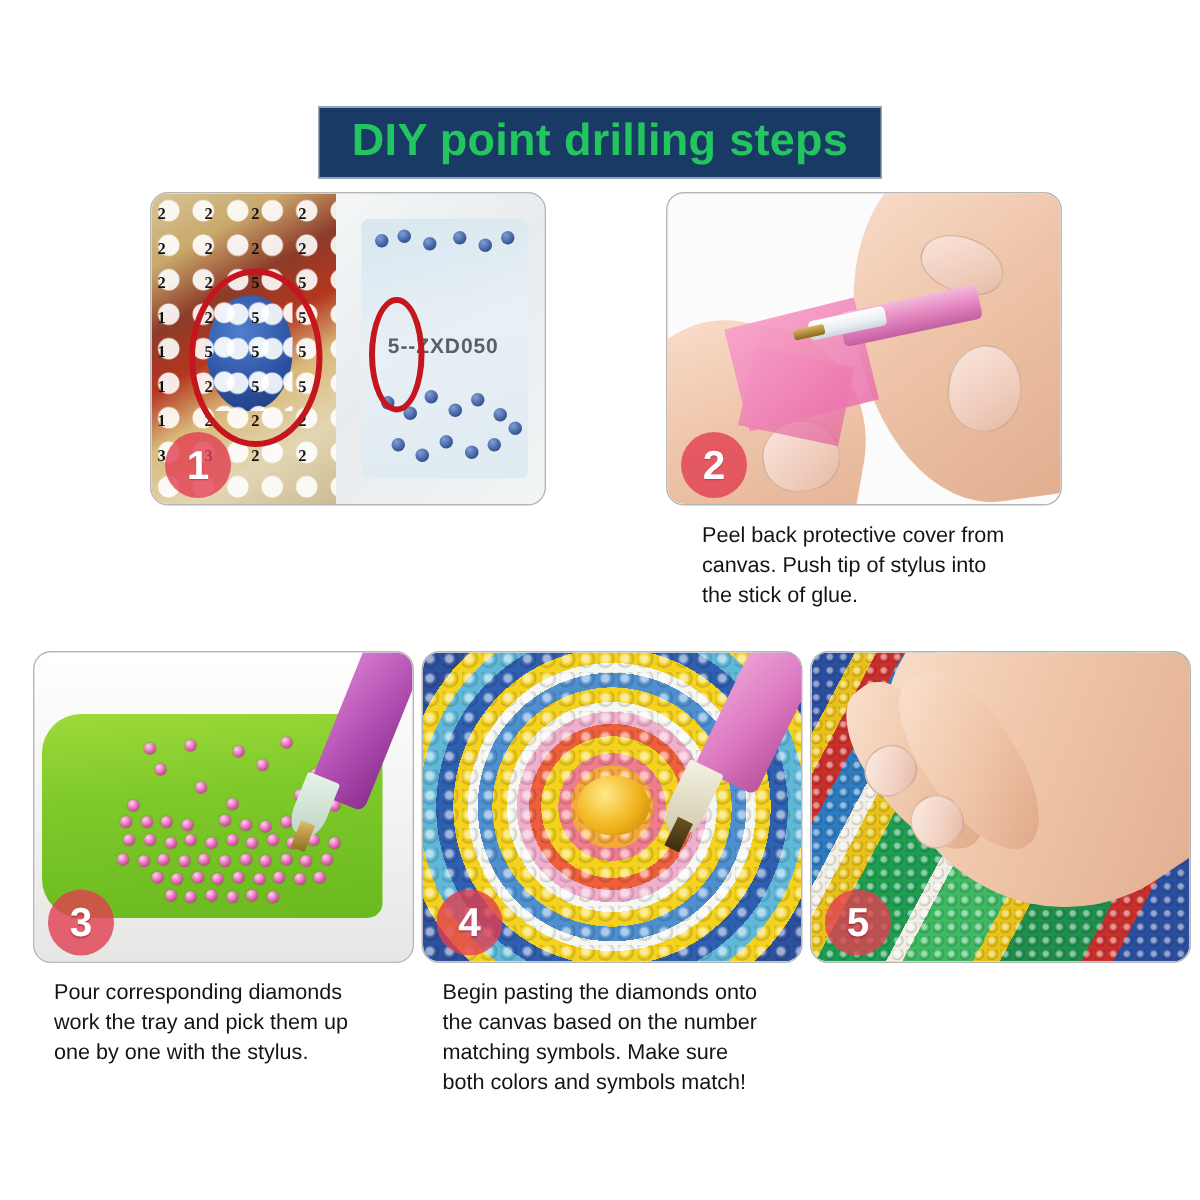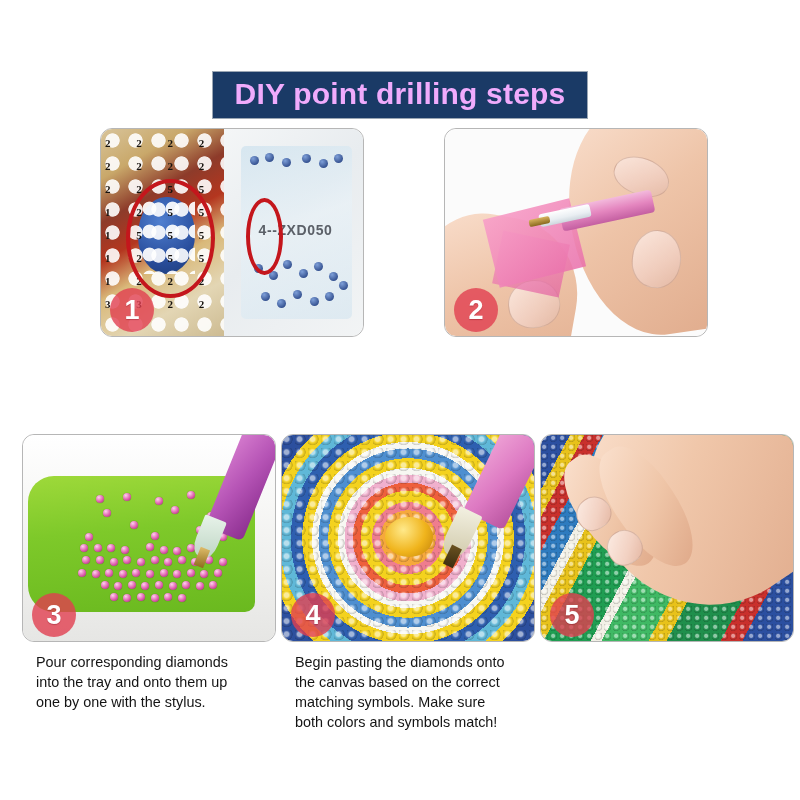--- a/index.html
+++ b/index.html
@@ -20,21 +20,21 @@
     position: absolute;
     top: 71px;
     left: 0;
     width: 800px;
     text-align: center;
   }
   .title-banner {
     display: inline-block;
     background: #1a3a66;
     border: 1px solid #9aa6b4;
-    color: #f0abfc;
+    color: #22c55e;
     font-size: 30px;
     font-weight: bold;
     letter-spacing: 0.2px;
     padding: 7px 22px 9px 22px;
     line-height: 1.0;
   }
 
   
   .row {
     position: absolute;
@@ -480,21 +480,21 @@
                 <i style="left:52%; top:71%;"></i>
               <i style="left:66%; top:67%;"></i>
                 <i style="left:79%; top:73%;"></i>
               <i style="left:18%; top:84%;"></i>
                 <i style="left:33%; top:88%;"></i>
               <i style="left:47%; top:83%;"></i>
                 <i style="left:62%; top:87%;"></i>
               <i style="left:76%; top:84%;"></i>
                 <i style="left:88%; top:78%;"></i>
             </div>
-            <div class="p1-baglabel">4--ZXD050</div>
+            <div class="p1-baglabel">5--ZXD050</div>
             <div class="p1-redoval"></div>
           </div>
         </div>
       </div>
       <div class="badge">1</div>
     </div>
   </div>
 
   <div class="step step-top">
     <div class="photo photo-top">
@@ -506,20 +506,23 @@
         <div class="p2-glue2"></div>
         <div class="hand p2-hand-l"></div>
         <div class="p2-glue"></div>
         <div class="nail p2-nail3"></div>
         <div class="p2-pen"></div>
         <div class="p2-pentip"></div>
         <div class="p2-penmetal"></div>
       </div>
       <div class="badge">2</div>
     </div>
+    <div class="caption cap-top">Peel back protective cover from
+canvas. Push tip of stylus into
+the stick of glue.</div>
   </div>
 
 </div>
 
 <div class="row row-bottom">
 
   <div class="step step-bottom">
     <div class="photo photo-bottom">
       <div class="photo-inner">
         <div class="p3-bg"></div>
@@ -586,38 +589,38 @@
             <i style="left:66%; top:87%;"></i>
           </div>
         </div>
         <div class="p3-pen"></div>
         <div class="p3-pentip"></div>
         <div class="p3-penmetal"></div>
       </div>
       <div class="badge">3</div>
     </div>
     <div class="caption cap-bottom">Pour corresponding diamonds
-into the tray and onto them up
+work the tray and pick them up
 one by one with the stylus.</div>
   </div>
 
   <div class="step step-bottom">
     <div class="photo photo-bottom">
       <div class="photo-inner">
         <div class="p4-bg"></div>
         <div class="p4-stones"></div>
         <div class="p4-center"></div>
         <div class="p4-pen"></div>
         <div class="p4-pentip"></div>
         <div class="p4-penmetal"></div>
       </div>
       <div class="badge">4</div>
     </div>
     <div class="caption cap-bottom">Begin pasting the diamonds onto
-the canvas based on the correct
+the canvas based on the number
 matching symbols. Make sure
 both colors and symbols match!</div>
   </div>
 
   <div class="step step-bottom">
     <div class="photo photo-bottom">
       <div class="photo-inner">
         <div class="p5-bg"></div>
         <div class="p5-stones"></div>
         <div class="p5-hand"></div>

